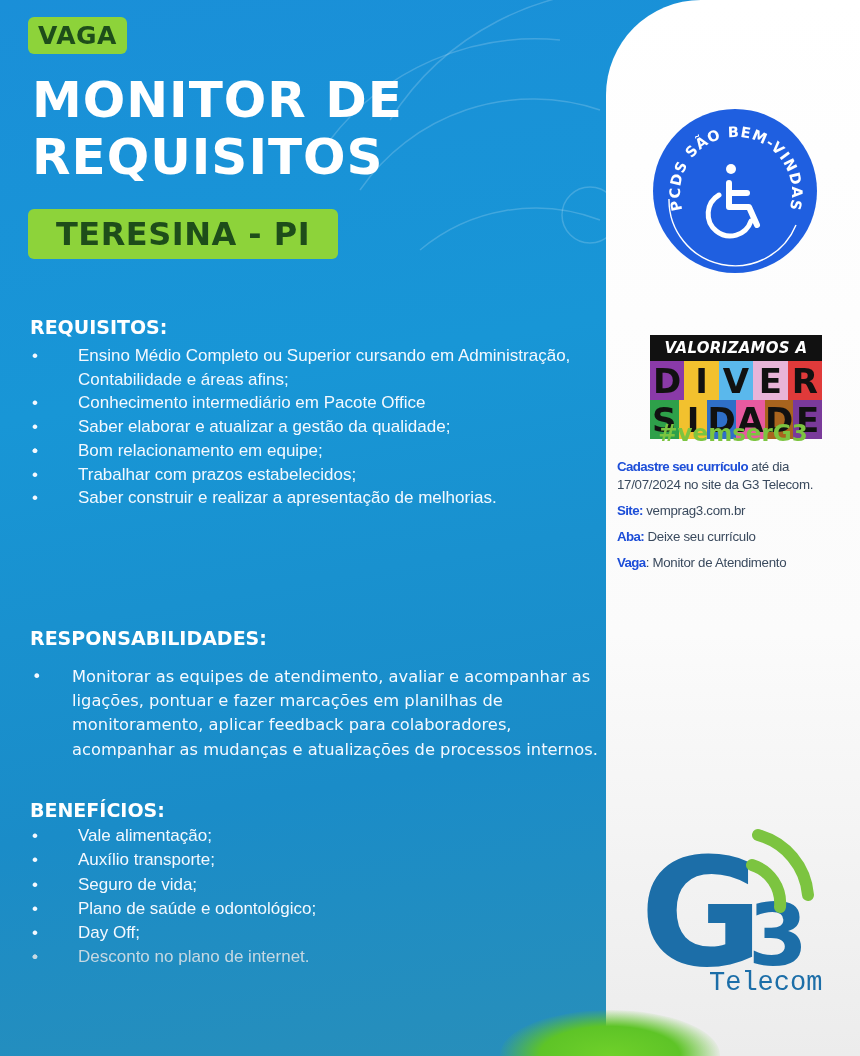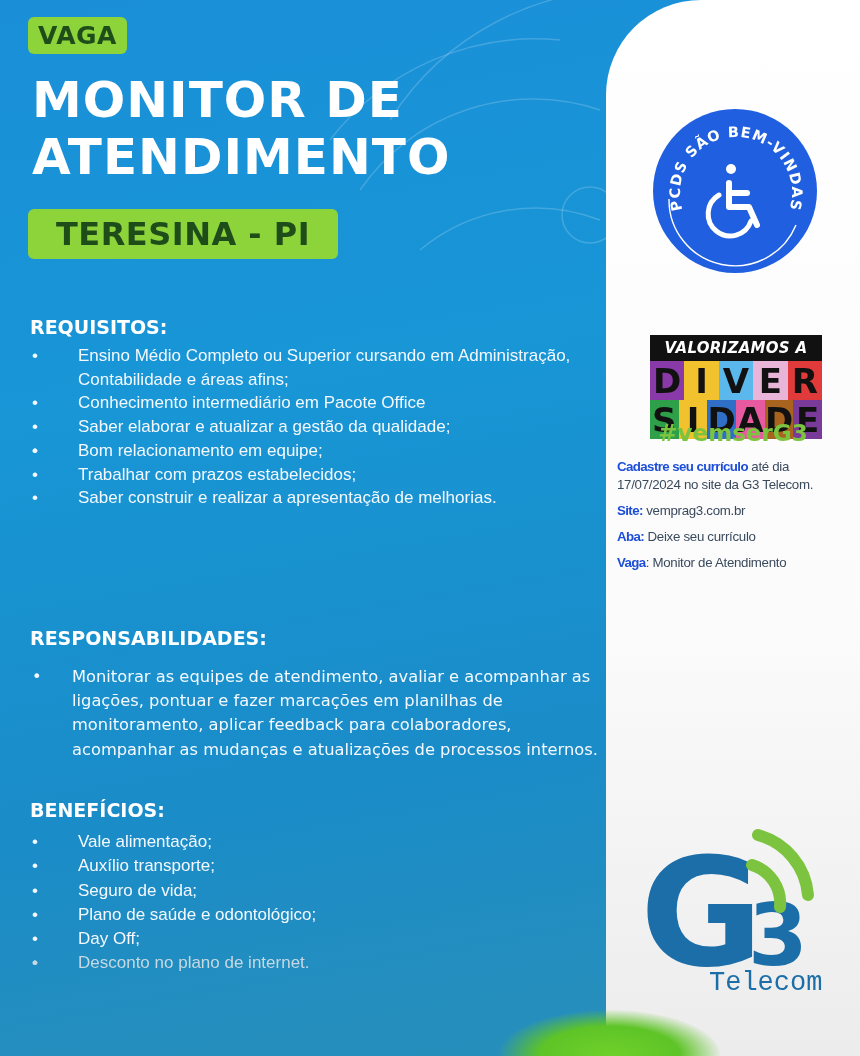--- a/index.html
+++ b/index.html
@@ -29,21 +29,21 @@
   .section h2 { font-family: "DejaVu Sans", sans-serif; font-weight: 900; font-size: 19px; letter-spacing: 0px; }
   .section ul { list-style: none; }
   .section li { position: relative; padding-left: 48px; font-size: 17px; line-height: 23.7px; color: #f4f9ff; }
   .section li .bullet { position: absolute; left: 2px; top: 0; }
   .sec-req { top: 316px; width: 580px; }
   .sec-req h2 { margin-bottom: 6px; }
   .sec-resp { top: 627px; width: 570px; }
   .sec-resp li { padding-left: 42px; font-size: 17.5px; line-height: 24.2px; font-family: "DejaVu Sans", sans-serif; font-size: 16.3px; }
   .sec-resp h2 { margin-bottom: 16px; }
   .sec-ben { top: 799px; width: 560px; }
-  .sec-ben h2 { margin-bottom: 9px; }
+  .sec-ben h2 { margin-bottom: 3px; }
   .sec-ben li { line-height: 24.3px; }
   .sec-ben li.fade1 { color: #d6e6ef; }
   .sec-ben li.fade2 { color: #c6d8e2; }
 
   .pcd-badge { position: absolute; left: 651px; top: 107px; width: 168px; height: 168px; }
   .diver { position: absolute; left: 650px; top: 300px; width: 172px; height: 104px; background: #111; margin-top: 35px; }
   .diver-top { height: 26px; color: #fff; font-weight: 900; font-style: italic; font-size: 15px; text-align: center; line-height: 26px; font-family: "DejaVu Sans", sans-serif; letter-spacing: 0.3px; }
   .diver-row { display: flex; height: 39px; }
   .diver-row span { flex: 1; display: flex; align-items: center; justify-content: center; font-weight: 900; font-size: 34px; color: #111; font-family: "DejaVu Sans", sans-serif; line-height: 1; overflow: hidden; }
   .hashtag { position: absolute; left: 606px; top: 420px; width: 254px; text-align: center; color: #7cc440; font-weight: 900; font-size: 23px; font-family: "DejaVu Sans", sans-serif; }
@@ -65,21 +65,21 @@
     <path d="M420 250 A 180 180 0 0 1 600 220"></path>
     <circle cx="590" cy="215" r="28"></circle>
   </g>
 </svg>
 
 <div class="right-panel"></div>
 
 <div class="tag tag-vaga">VAGA</div>
 <div class="title">
   <div>MONITOR DE</div>
-  <div>ATENDIMENTO</div>
+  <div>REQUISITOS</div>
 </div>
 <div class="tag tag-city">TERESINA - PI</div>
 
 <div class="section sec-req">
   <h2>REQUISITOS:</h2>
   <ul>
     <li><span class="bullet">•</span><span>Ensino Médio Completo ou Superior cursando em Administração, Contabilidade e áreas afins;</span></li>
     <li><span class="bullet">•</span><span>Conhecimento intermediário em Pacote Office</span></li>
     <li><span class="bullet">•</span><span>Saber elaborar e atualizar a gestão da qualidade;</span></li>
     <li><span class="bullet">•</span></li>

